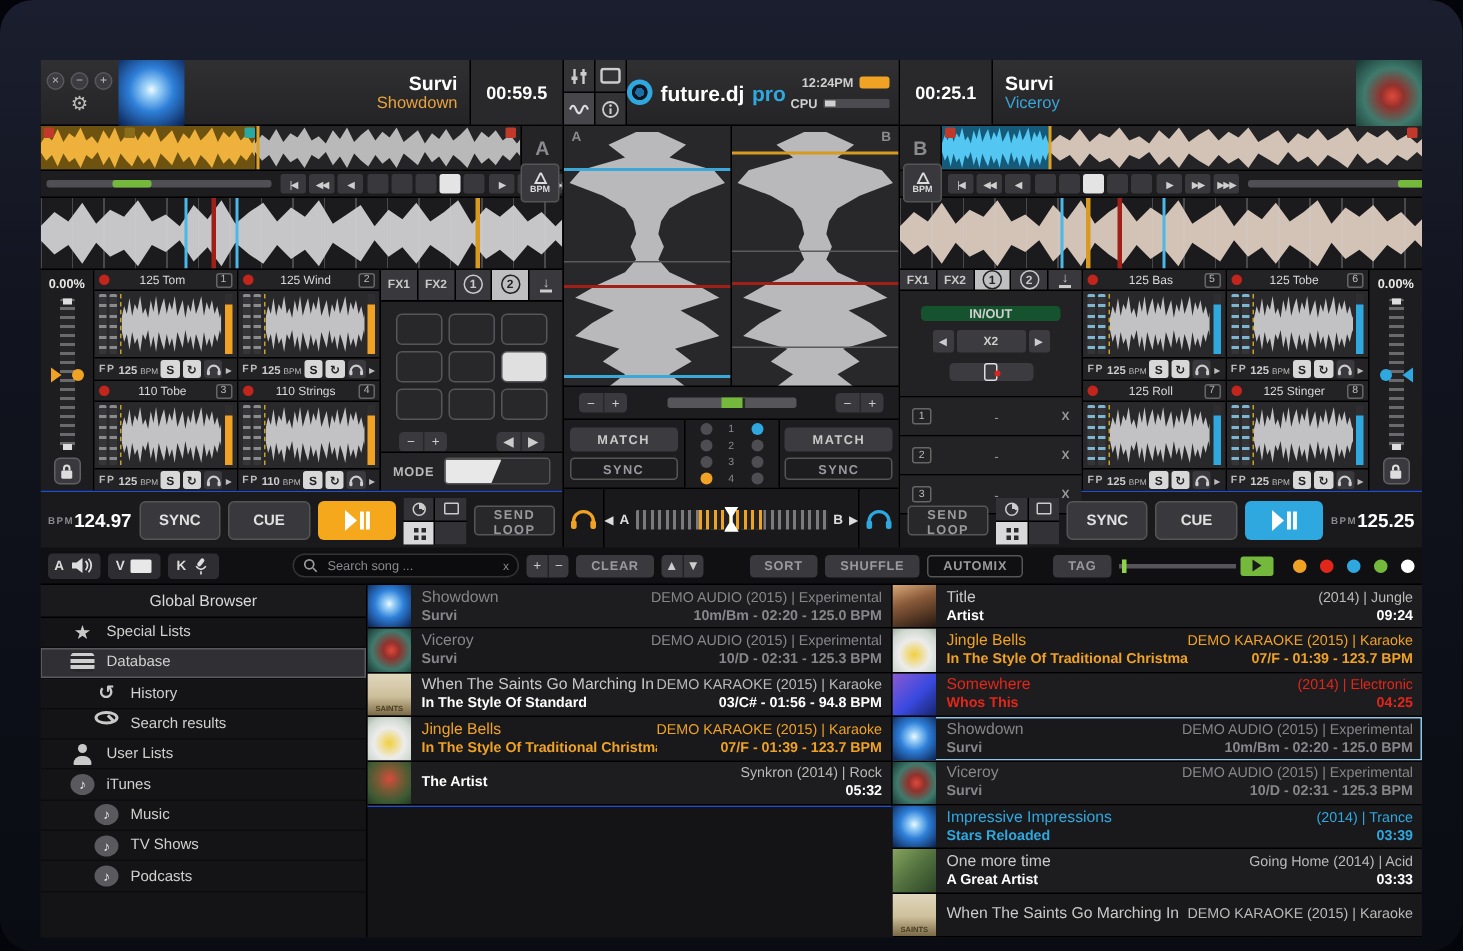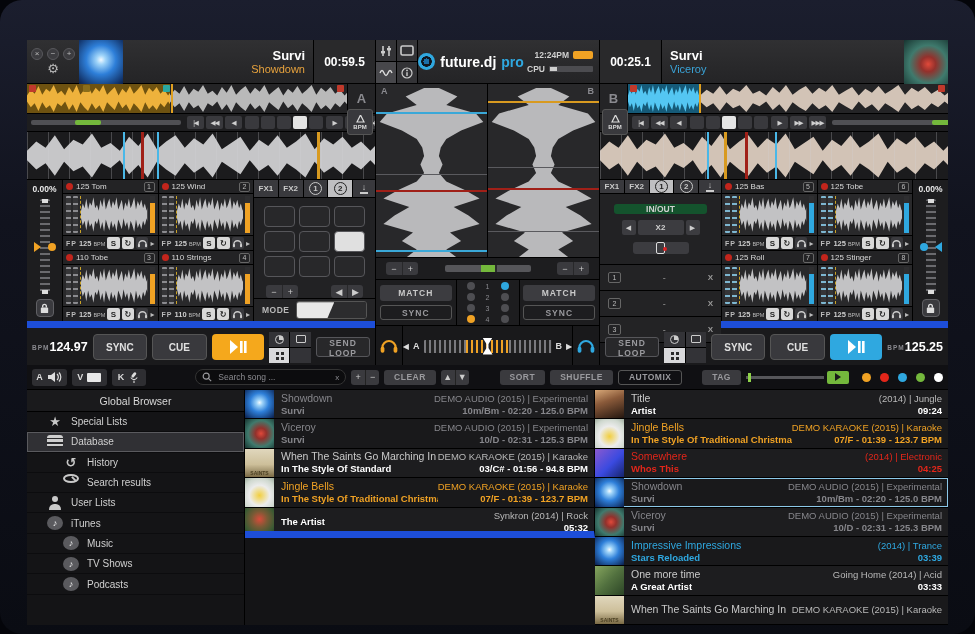--- a/index.html
+++ b/index.html
@@ -80,39 +80,39 @@
 
   
   .zoomw{position:relative;height:48px;background:#1b1b1d;border-bottom:1px solid #000;overflow:hidden}
   .zoomw svg{position:absolute;inset:0;width:100%;height:100%}
   .colA .zoomw svg{fill:#c6c6c8}
   .colB .zoomw svg{fill:#d2c3b6}
   .zoomw::after{content:"";position:absolute;inset:0;background:repeating-linear-gradient(90deg,rgba(210,210,215,.25) 0 1px,transparent 1px 21px)}
   .zmk{position:absolute;top:0;bottom:0;width:2px;z-index:3}
 
   
-  .mid{height:148px;display:flex;border-bottom:7px solid #1d4ed8;background:#161618}
+  .mid{height:148px;display:flex;border-bottom:1px solid #1d4ed8;background:#161618}
   .pitchcol{width:36px;display:flex;flex-direction:column;align-items:center;padding:4px 0;background:#1d1d1f}
   .pitchcol.brd-r{border-right:1px solid #000}.pitchcol.brd-l{border-left:1px solid #000}
   .pval{color:#e8e8e8;font-size:8.5px;font-weight:bold}
   .ptrack{flex:1;width:10px;margin:5px 0;background:repeating-linear-gradient(180deg,#6a6a6e 0 2px,#252527 2px 6px);border-radius:2px;position:relative}
   .ptrack::before{content:"";position:absolute;left:2px;top:0;width:6px;height:4px;background:#ddd}
   .ptrack::after{content:"";position:absolute;left:2px;bottom:0;width:6px;height:4px;background:#ddd}
   .phandle{position:absolute;top:50%;left:50%;transform:translate(-50%,-50%);width:22px;height:8px;display:flex;align-items:center;justify-content:space-between}
   .phandle.o::before{content:"";width:0;height:0;border:5px solid transparent;border-left:7px solid #f0a224}
   .phandle.o::after{content:"";width:8px;height:8px;border-radius:50%;background:#f0a224}
   .phandle.b::before{content:"";width:8px;height:8px;border-radius:50%;background:#2fa8e0}
   .phandle.b::after{content:"";width:0;height:0;border:5px solid transparent;border-right:7px solid #2fa8e0}
   .plock{width:18px;height:18px;background:#3a3a3e;border:1px solid #606064;border-radius:4px;display:flex;align-items:center;justify-content:center}
 
   .samps{flex:1;display:grid;grid-template-columns:1fr 1fr;grid-template-rows:1fr 1fr;gap:1px;background:#000}
   .samp{background:#29292b;display:flex;flex-direction:column;overflow:hidden}
   .shead{height:14px;display:flex;align-items:center;gap:3px;padding:0 3px;background:#232325;border-bottom:1px solid #000}
   .rec{width:7px;height:7px;border-radius:50%;background:#c2251c;flex:0 0 auto}
-  .sname{flex:1;text-align:left;color:#d8d8d8;font-size:8px;white-space:nowrap;overflow:hidden}
+  .sname{flex:1;text-align:center;color:#d8d8d8;font-size:8px;white-space:nowrap;overflow:hidden}
   .snum{width:11px;height:10px;border:1px solid #666;border-radius:2px;color:#bbb;font-size:7px;display:flex;align-items:center;justify-content:center}
   .sbody{flex:1;display:flex;align-items:stretch;gap:2px;padding:2px 3px;min-height:0}
   .sfad{width:5px;background:repeating-linear-gradient(180deg,#8a8a8e 0 2px,#353537 2px 7px);border-radius:1px}
   .swave{flex:1;position:relative;border-left:1px dashed #c9a227;min-width:0}
   .swave svg{width:100%;height:100%;fill:#c2c2c4}
   .smeter{width:5px;background:#2e2e30;position:relative}
   .smeter::after{content:"";position:absolute;left:0;right:0;bottom:0;height:82%;background:#f0a224}
   .samps.blue .smeter::after{background:#2fa8e0}
   .samps.blue .sfad{background:repeating-linear-gradient(180deg,#7db6d0 0 2px,#353537 2px 7px)}
   .sfoot{height:15px;display:flex;align-items:center;gap:2px;padding:0 3px;background:#232325;border-top:1px solid #000}

